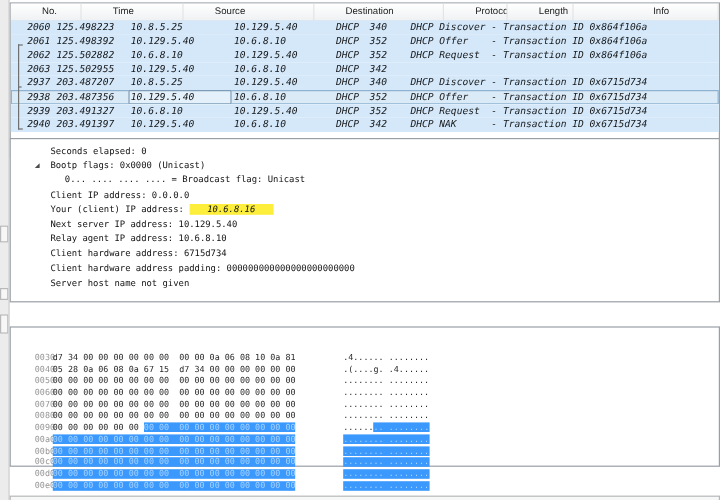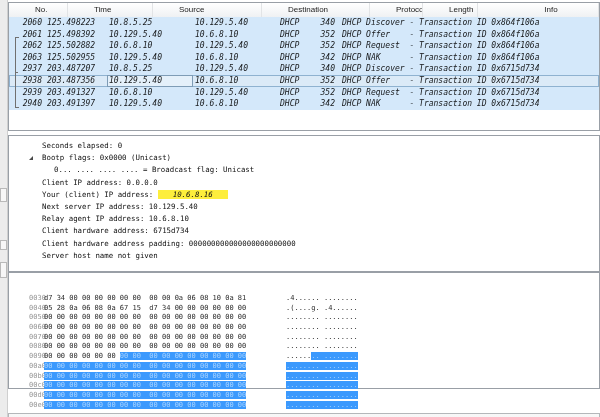--- a/index.html
+++ b/index.html
@@ -30,28 +30,28 @@
   .w4{width:30px;} .w5{width:32px;} .w6{flex:1;text-align:center;}
   #pl-rows{position:absolute;left:0;top:14px;right:0;}
   .prow{display:flex;height:11.6px;line-height:11.6px;background:var(--rowblue);
     font-family:"DejaVu Sans Mono",monospace;font-size:8px;color:#16181a;white-space:pre;}
   .prow span{box-sizing:border-box;overflow:hidden;display:block;font-style:italic;}
   .c-no{width:36px;text-align:right;padding-right:3px;}
   .c-time{width:62px;padding-left:2px;}
   .c-src{width:86px;padding-left:2px;}
   .c-dst{width:85px;padding-left:2px;}
   .c-proto{width:30px;padding-left:2px;}
-  .c-len{width:32px;text-align:right;padding-right:5px;}
+  .c-len{width:32px;text-align:left;padding-right:5px;}
   .c-info{flex:1;padding-left:2px;}
   .prow.selected{background:var(--selrow);box-shadow:inset 0 0 0 1px #8fb2d0;}
   .prow.selected .c-src{box-shadow:inset 0 0 0 1px #7e9cb6;background:#e4f0fa;}
   .treeline{position:absolute;background:#707070;}
 
   
-  #packet-details{left:8px;top:135px;width:592px;height:137px;padding-top:4px;}
+  #packet-details{left:8px;top:115px;width:592px;height:137px;padding-top:4px;}
   .dline{position:relative;height:12.2px;line-height:12.2px;white-space:pre;
     font-family:"DejaVu Sans Mono",monospace;font-size:7.4px;color:#101010;
     padding-left:33px;overflow:hidden;}
   .dline.ind2{padding-left:45px;}
   .expander{position:absolute;left:20px;top:4px;width:0;height:0;
     border-bottom:4px solid #4a4a4a;border-left:4px solid transparent;}
   .hl{background:var(--hl);padding:0 15px;font-style:italic;}
 
   
   #hex-pane{left:8px;top:272px;width:592px;height:117px;padding-top:3px;}
@@ -87,21 +87,21 @@
       <div class="hcol w2">Source</div>
       <div class="hcol w3">Destination</div>
       <div class="hcol w4">Protocol</div>
       <div class="hcol w5">Length</div>
       <div class="hcol w6">Info</div>
     </div>
   <div id="pl-rows">
       <div class="prow"><span class="c-no">2060</span><span class="c-time">125.498223</span><span class="c-src">10.8.5.25</span><span class="c-dst">10.129.5.40</span><span class="c-proto">DHCP</span><span class="c-len">340</span><span class="c-info">DHCP Discover - Transaction ID 0x864f106a</span></div>
       <div class="prow"><span class="c-no">2061</span><span class="c-time">125.498392</span><span class="c-src">10.129.5.40</span><span class="c-dst">10.6.8.10</span><span class="c-proto">DHCP</span><span class="c-len">352</span><span class="c-info">DHCP Offer    - Transaction ID 0x864f106a</span></div>
       <div class="prow"><span class="c-no">2062</span><span class="c-time">125.502882</span><span class="c-src">10.6.8.10</span><span class="c-dst">10.129.5.40</span><span class="c-proto">DHCP</span><span class="c-len">352</span><span class="c-info">DHCP Request  - Transaction ID 0x864f106a</span></div>
-      <div class="prow"><span class="c-no">2063</span><span class="c-time">125.502955</span><span class="c-src">10.129.5.40</span><span class="c-dst">10.6.8.10</span><span class="c-proto">DHCP</span><span class="c-len">342</span><span class="c-info">DHCP NAK      - Transaction ID 0x864f106a</span></div>
+      <div class="prow"><span class="c-no">2063</span><span class="c-time">125.502955</span><span class="c-src">10.129.5.40</span><span class="c-dst">10.6.8.10</span><span class="c-proto">DHCP</span><span class="c-len">342</span></div>
       <div class="prow"><span class="c-no">2937</span><span class="c-time">203.487207</span><span class="c-src">10.8.5.25</span><span class="c-dst">10.129.5.40</span><span class="c-proto">DHCP</span><span class="c-len">340</span><span class="c-info">DHCP Discover - Transaction ID 0x6715d734</span></div>
       <div class="prow selected"><span class="c-no">2938</span><span class="c-time">203.487356</span><span class="c-src">10.129.5.40</span><span class="c-dst">10.6.8.10</span><span class="c-proto">DHCP</span><span class="c-len">352</span><span class="c-info">DHCP Offer    - Transaction ID 0x6715d734</span></div>
       <div class="prow"><span class="c-no">2939</span><span class="c-time">203.491327</span><span class="c-src">10.6.8.10</span><span class="c-dst">10.129.5.40</span><span class="c-proto">DHCP</span><span class="c-len">352</span><span class="c-info">DHCP Request  - Transaction ID 0x6715d734</span></div>
       <div class="prow"><span class="c-no">2940</span><span class="c-time">203.491397</span><span class="c-src">10.129.5.40</span><span class="c-dst">10.6.8.10</span><span class="c-proto">DHCP</span><span class="c-len">342</span><span class="c-info">DHCP NAK      - Transaction ID 0x6715d734</span></div>
     </div>
 
   <div class="treeline" style="left:6px;top:34px;width:1px;height:71px;"></div>
   <div class="treeline" style="left:6px;top:34px;width:4px;height:1px;"></div>
   <div class="treeline" style="left:6px;top:104px;width:4px;height:1px;"></div>
   <div class="treeline" style="left:6px;top:69px;width:3px;height:1px;"></div>

